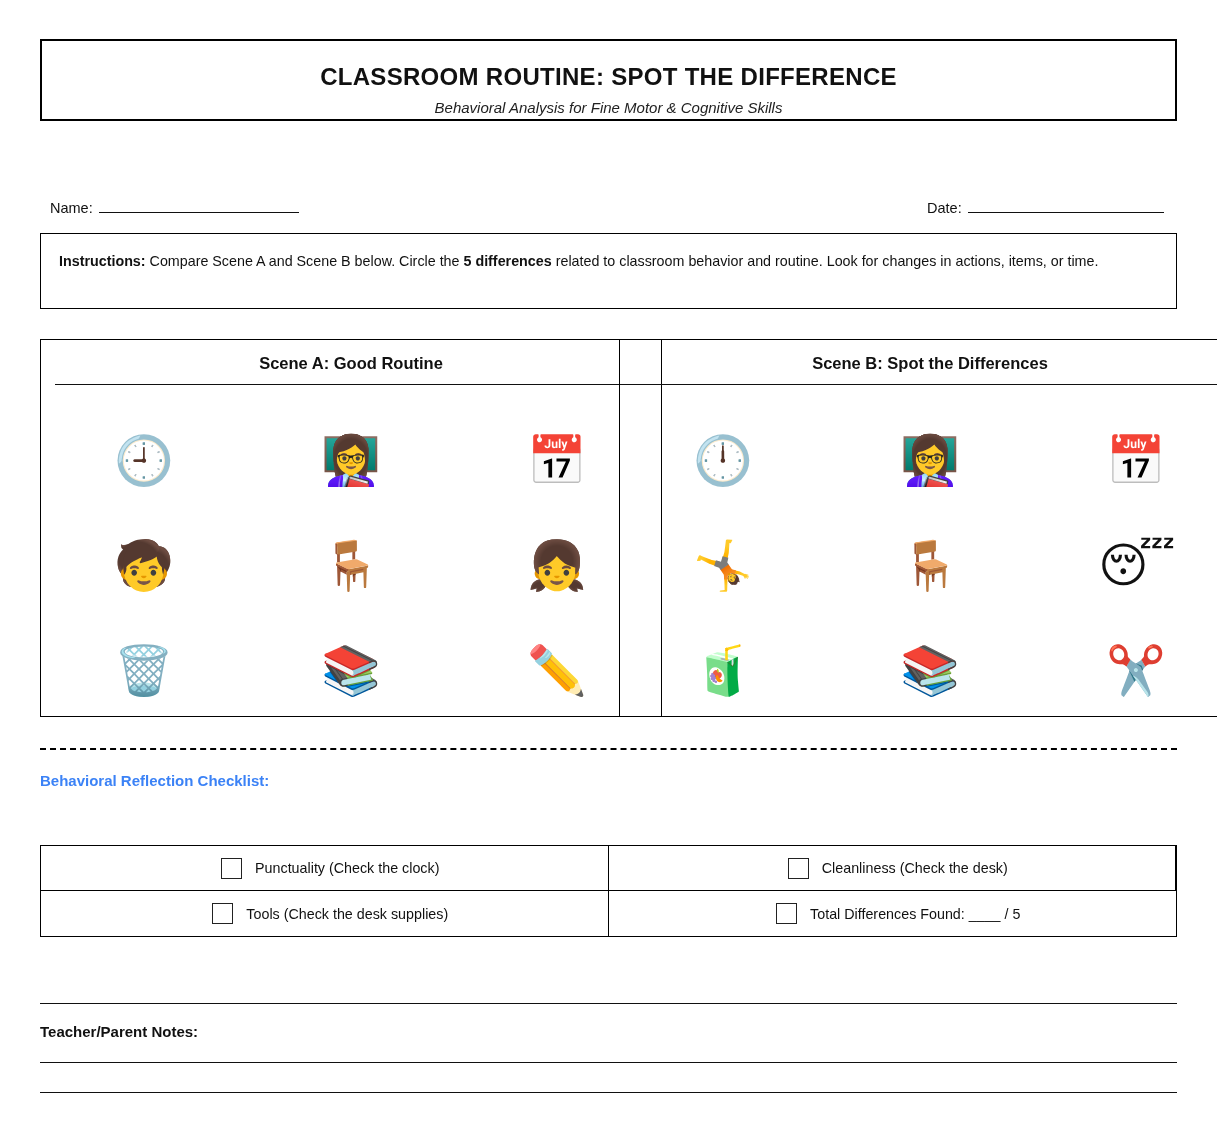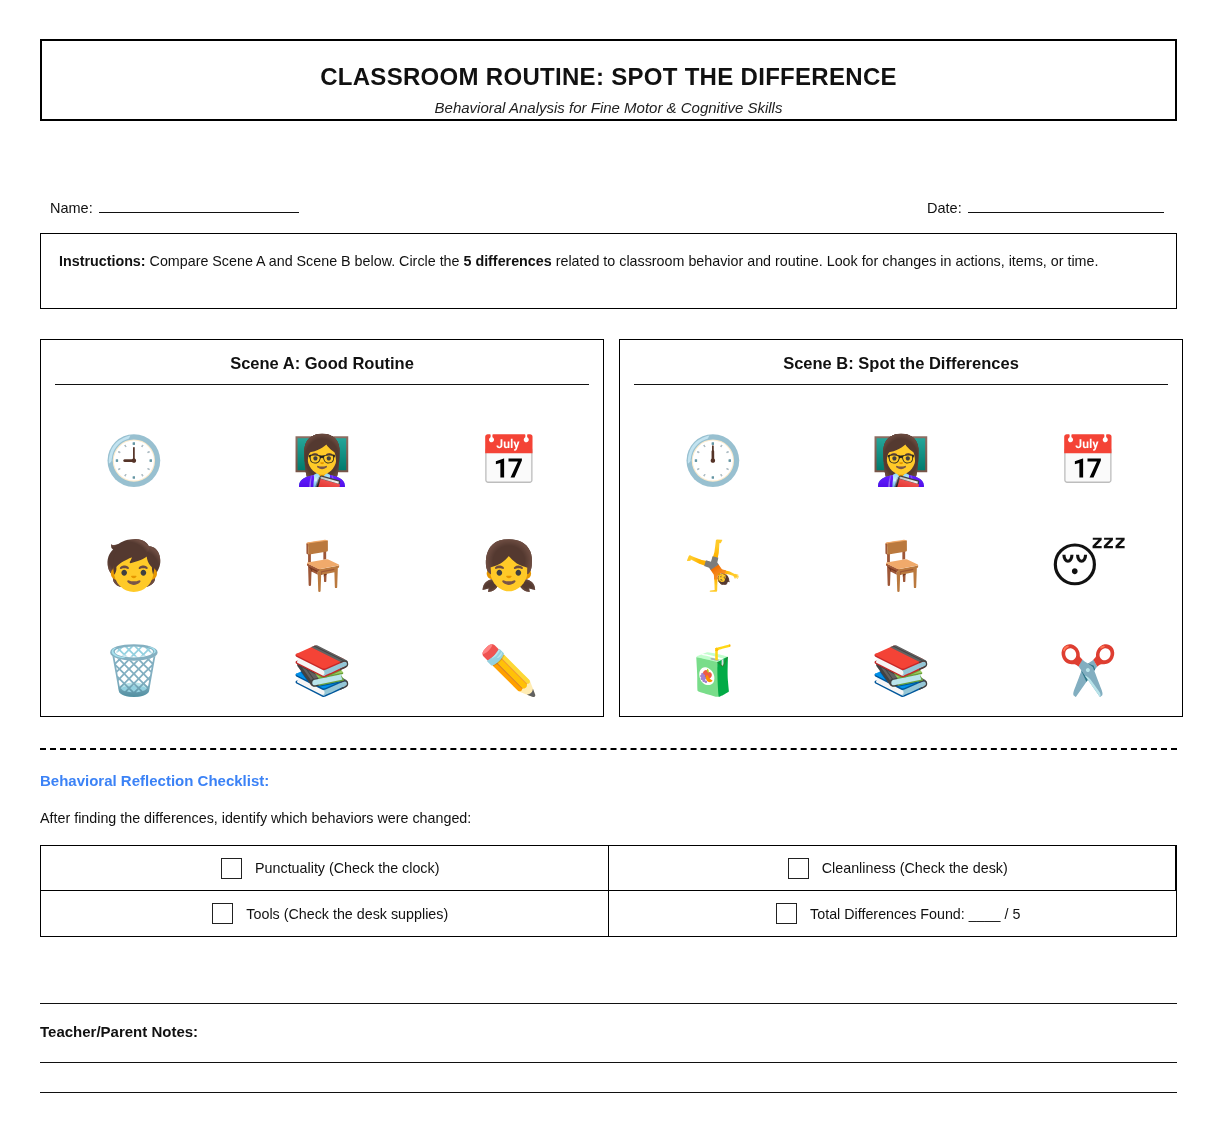--- a/index.html
+++ b/index.html
@@ -93,21 +93,21 @@
     font-size: 14.3px;
     line-height: 1.55;
     color: #111111;
   }
   .instructions-text b { font-weight: bold; }
 
   
   .scene {
     position: absolute;
     top: 339px;
-    width: 564px;
+    width: 622px;
     height: 378px;
     border: 1.6px solid #000000;
     box-sizing: border-box;
   }
   .scene-a { left: 40px; }
   .scene-b { left: 619px; }
   .scene-title {
     text-align: center;
     font-size: 16.5px;
     font-weight: bold;
@@ -270,21 +270,20 @@
       <div class="emoji-cell">😴</div>
       <div class="emoji-cell">🧃</div>
       <div class="emoji-cell">📚</div>
       <div class="emoji-cell">✂️</div>
     </div>
   </div>
 
   <div class="dashed-divider"></div>
 
   <div class="checklist-heading">Behavioral Reflection Checklist:</div>
-  <div class="checklist-sub">After finding the differences, identify which behaviors were changed:</div>
 
   <div class="checklist-table">
     <div class="check-cell col-left">
       <span class="checkbox"></span>
       <span class="check-label">Punctuality (Check the clock)</span>
     </div>
 
     <div class="check-cell col-left">
       <span class="checkbox"></span>
       <span class="check-label">Cleanliness (Check the desk)</span>

